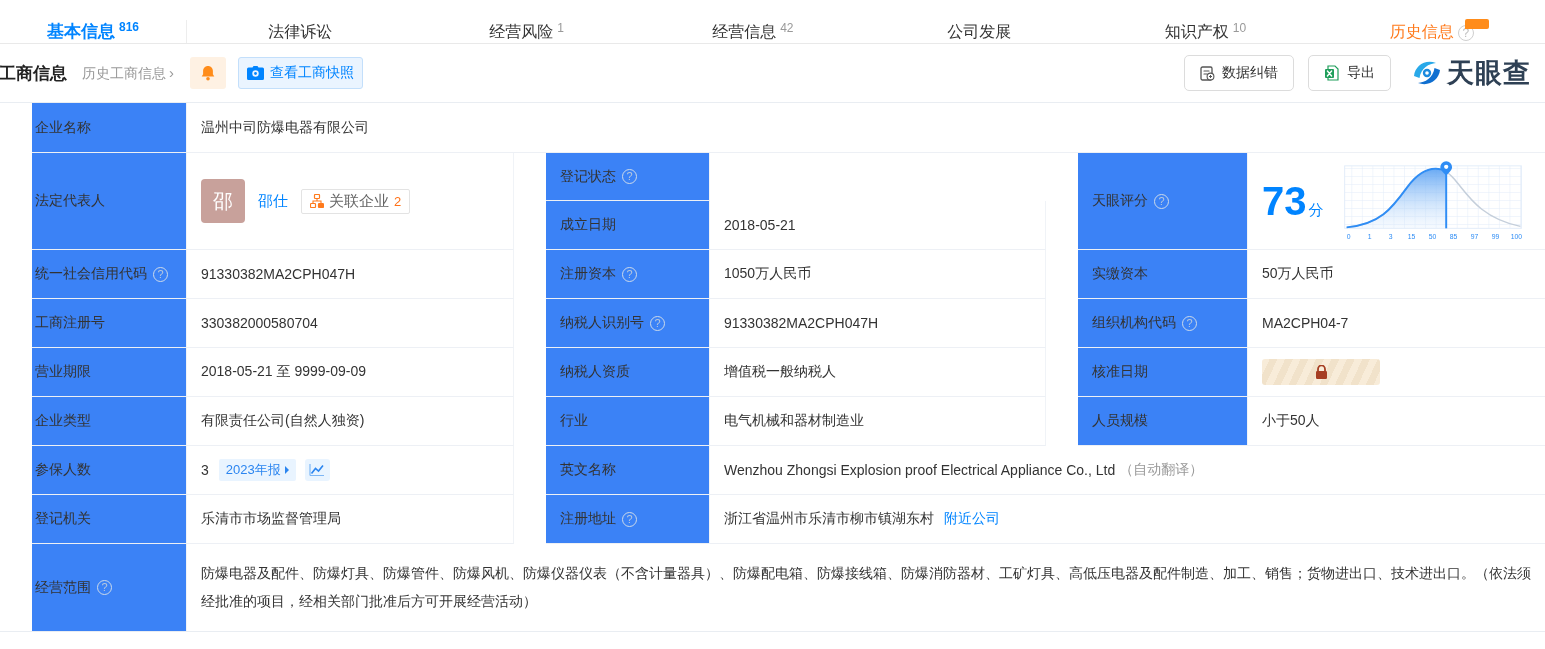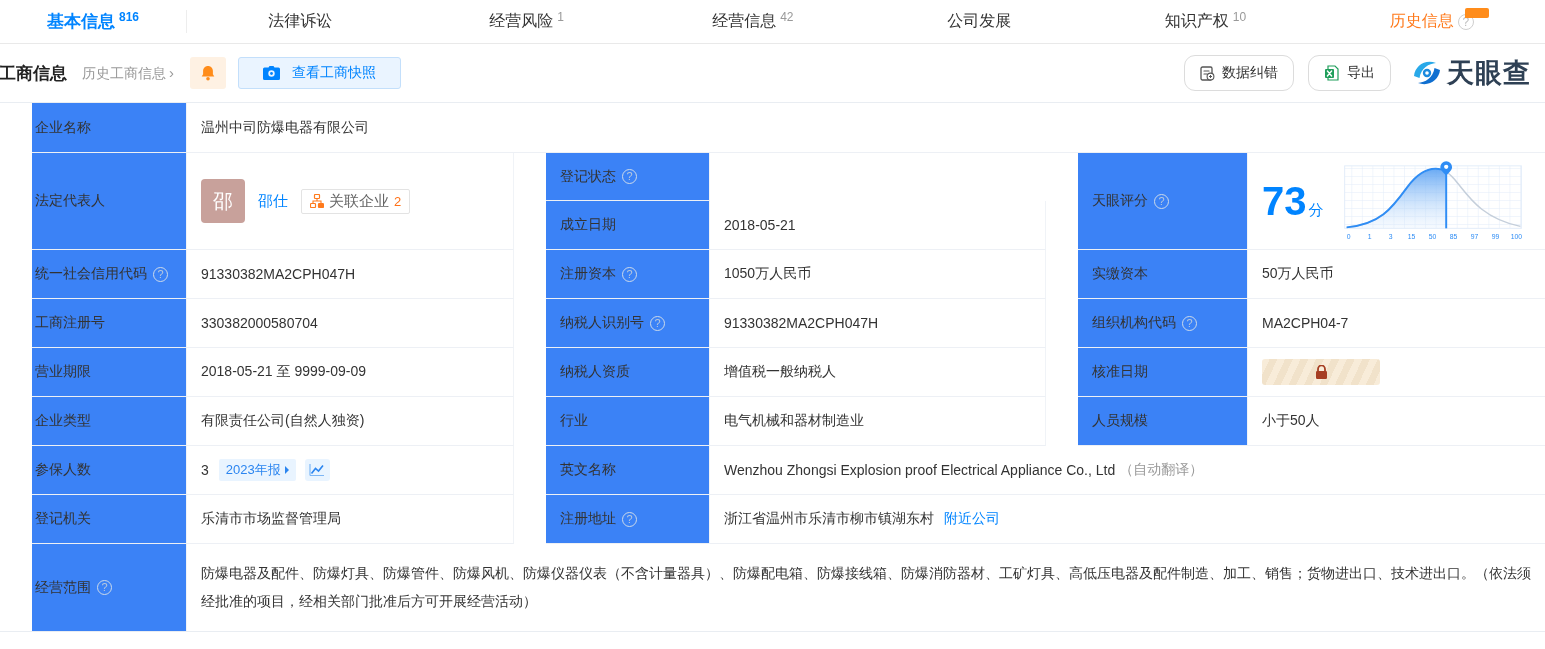--- a/index.html
+++ b/index.html
@@ -1,36 +1,36 @@
 <!DOCTYPE html>
 <html><head>
 <meta charset="utf-8">
 <style>
   * { box-sizing: border-box; margin: 0; padding: 0; }
   html,body { width:1545px; height:649px; background:#fff; font-family:"Liberation Sans","DejaVu Sans",sans-serif; color:#333; overflow:hidden; }
 
   
-  .tabbar { display:flex; height:44px; border-bottom:1px solid #e9e9e9; align-items:center; position:relative; overflow:hidden; background:#fff; }
+  .tabbar { display:flex; height:44px; border-bottom:1px solid #e9e9e9; align-items:flex-end; position:relative; overflow:hidden; background:#fff; }
   .tab { flex:1; display:flex; align-items:center; justify-content:center; font-size:16px; color:#333; cursor:pointer; position:relative; white-space:nowrap; }
   .tab.first { flex:0 0 187px; border-right:1px solid #ededed; }
   .tab .cnt { font-size:12px; color:#999; margin-left:4px; position:relative; top:-5px; }
   .tab.active { color:#0084ff; font-weight:bold; font-size:17px; }
   .tab.active .cnt { color:#0084ff; }
   .tab.orange { color:#ff7a1c; }
   .newbadge { position:absolute; top:-3px; right:56px; width:24px; height:10px; background:#ff8c1a; border-radius:2px 2px 2px 0; }
 
   
   .sec-header { height:58px; display:flex; align-items:center; padding:0 14px 0 2px; }
   .sec-title { font-size:17px; font-weight:bold; color:#222; margin-left:-3px; }
   .history-link { color:#999; font-size:14px; margin-left:15px; cursor:pointer; }
   .history-link::after { content:"›"; margin-left:3px; font-size:15px; }
   .bell-btn { width:36px; height:32px; background:#fef1e3; border-radius:3px; margin-left:16px; display:flex; align-items:center; justify-content:center; cursor:pointer; }
-  .snapshot-btn { margin-left:12px; display:inline-flex; align-items:center; gap:12px; background:#eaf4ff; border:1px solid #c3dffb; border-radius:3px; height:32px; padding:0 24px; color:#0084ff; font-size:14px; cursor:pointer; }
+  .snapshot-btn { margin-left:12px; display:inline-flex; align-items:center; gap:6px; background:#eaf4ff; border:1px solid #c3dffb; border-radius:3px; height:32px; padding:0 8px; color:#0084ff; font-size:14px; cursor:pointer; }
   .spacer { flex:1; }
-  .plain-btn { display:inline-flex; align-items:center; gap:7px; border:1px solid #dcdcdc; background:#fff; height:36px; padding:0 15px; font-size:14px; color:#333; border-radius:11px; margin-left:14px; cursor:pointer; }
+  .plain-btn { display:inline-flex; align-items:center; gap:7px; border:1px solid #dcdcdc; background:#fff; height:36px; padding:0 15px; font-size:14px; color:#333; border-radius:5px; margin-left:14px; cursor:pointer; }
   .logo { margin-left:20px; display:flex; align-items:center; gap:4px; cursor:pointer;text-align:center; }
   .logo-text { font-size:27px; font-weight:bold; color:#2e4054; letter-spacing:1px; }
 
   
   .info-table { display:grid; grid-template-columns:187px 327px 196px 336px 202px 1fr;
     grid-template-rows:50px 48px 49px 49px 49px 49px 49px 49px 49px 87px;
     border-top:1px solid #e9edf2; border-bottom:1px solid #e9edf2; font-size:14px; }
   .cell { display:flex; align-items:center; border-bottom:1px solid #edf0f5; border-right:1px solid #f0f3f7; padding:0 14px; background:#fff; overflow:hidden; }
   .cell.lab { background:#3b82f6;margin-left:32px; }
   .cell.l1 { padding-left:3px; }

